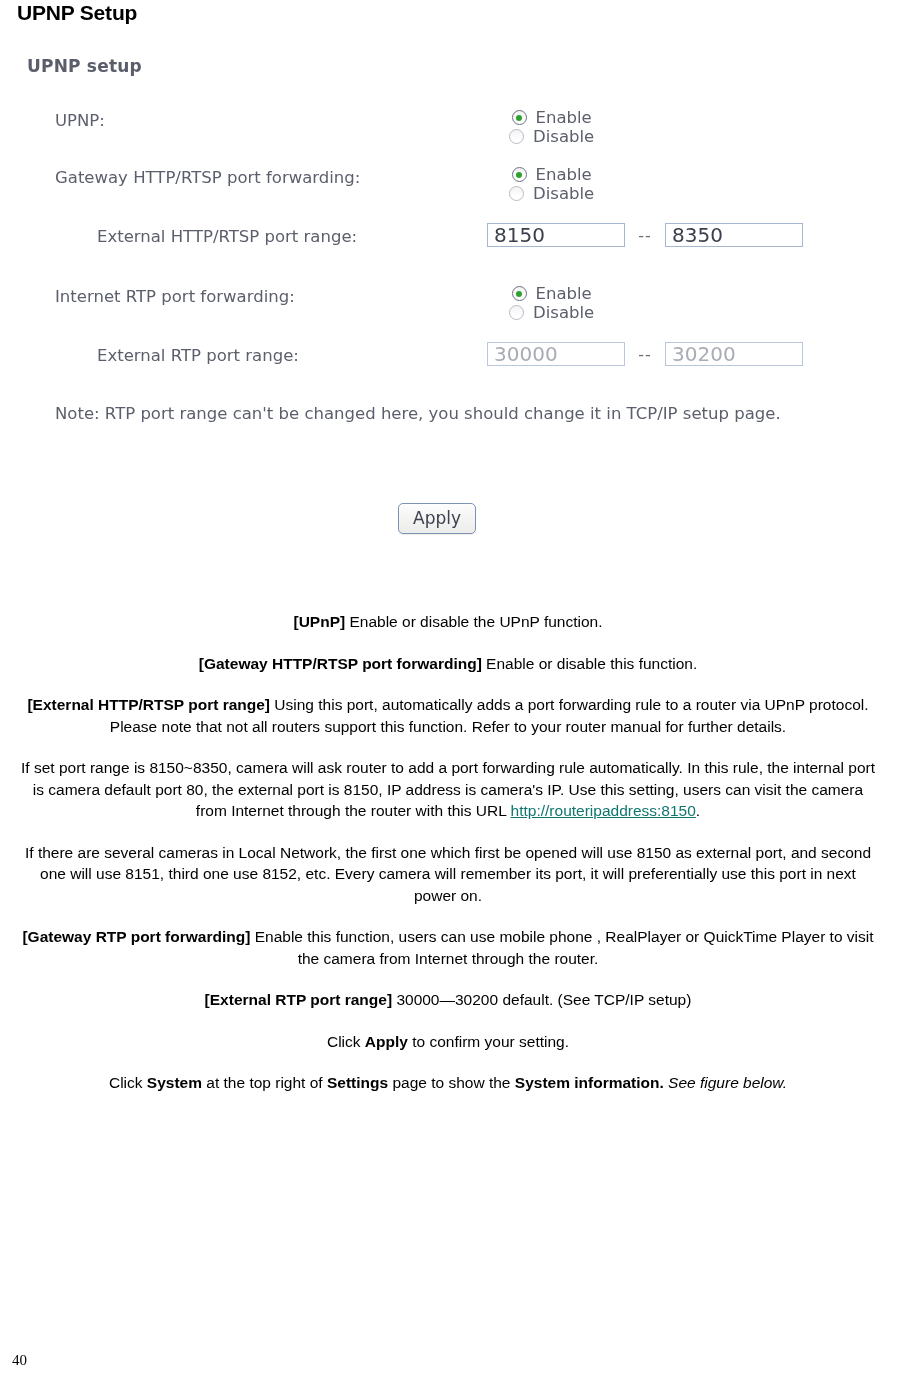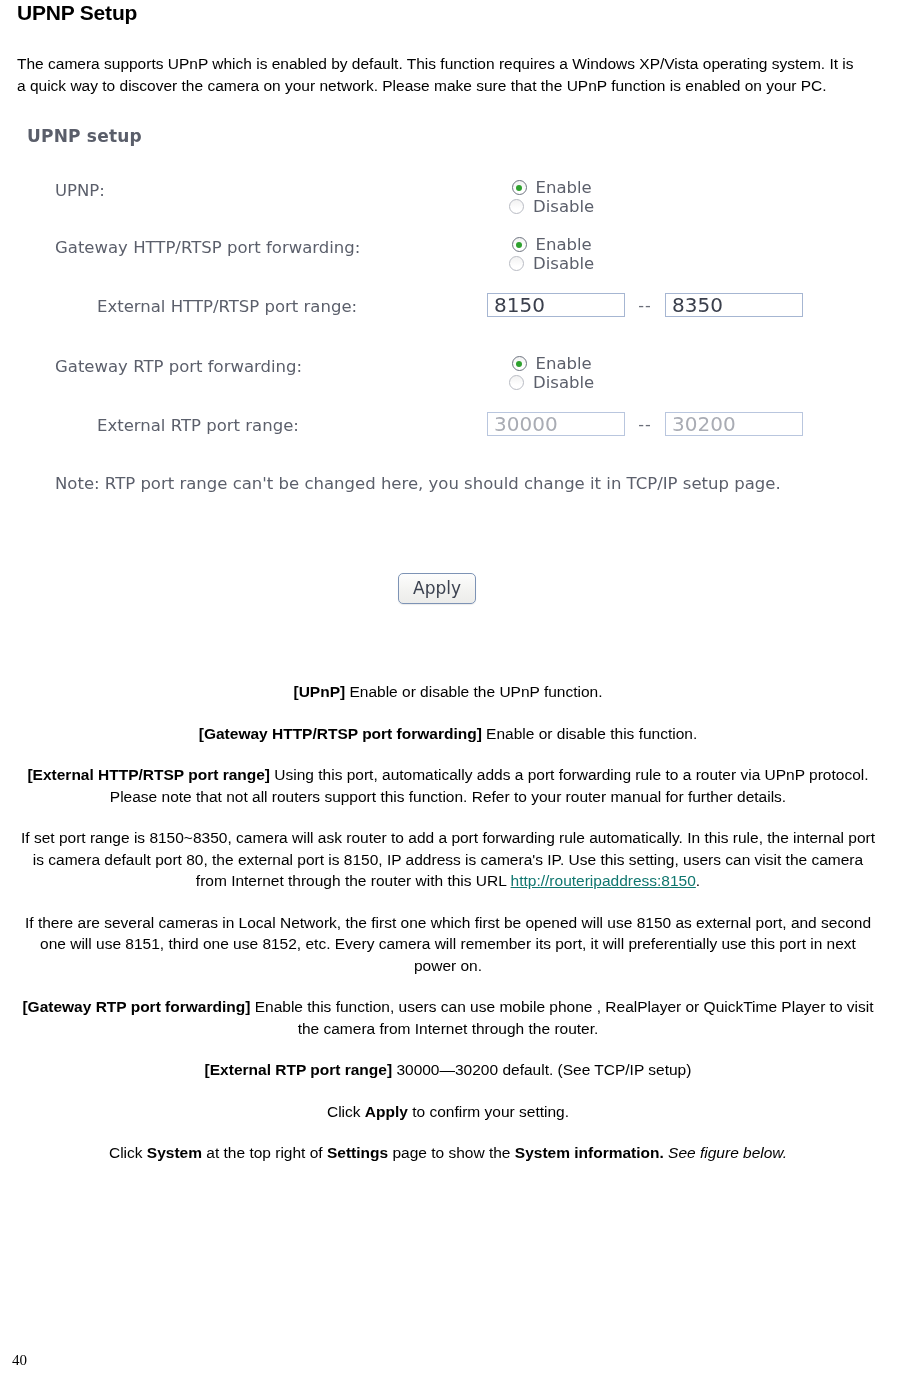--- a/index.html
+++ b/index.html
@@ -214,21 +214,20 @@
     margin-left: 12px;
   }
 </style>
 </head>
 <body>
 
 <div class="page">
 
   <h1 class="doc-title">UPNP Setup</h1>
 
-  <p class="intro">The camera supports UPnP which is enabled by default. This function requires a Windows XP/Vista operating system. It is a quick way to discover the camera on your network. Please make sure that the UPnP function is enabled on your PC.</p>
 
   <div class="ui-shot">
 
     <div class="ui-heading">UPNP setup</div>
 
     <div class="ui-row" style="top:60px;">
       <span class="ui-label lvl1">UPNP:</span>
       <div class="ctrl-group">
         <span class="radio-wrap">
           <span class="radio on"></span>
@@ -258,21 +257,21 @@
     <div class="ui-row" style="top:176px;">
       <span class="ui-label lvl2">External HTTP/RTSP port range:</span>
       <div class="field-group">
         <input class="field" type="text" value="8150" style="">
         <span class="dashes">--</span>
         <input class="field" type="text" value="8350" style="">
       </div>
     </div>
 
     <div class="ui-row" style="top:236px;">
-      <span class="ui-label lvl1">Gateway RTP port forwarding:</span>
+      <span class="ui-label lvl1">Internet RTP port forwarding:</span>
       <div class="ctrl-group">
         <span class="radio-wrap">
           <span class="radio on"></span>
           <span class="radio-text">Enable</span>
         </span>
         <span class="radio-wrap">
           <span class="radio off"></span>
           <span class="radio-text">Disable</span>
         </span>
       </div>

